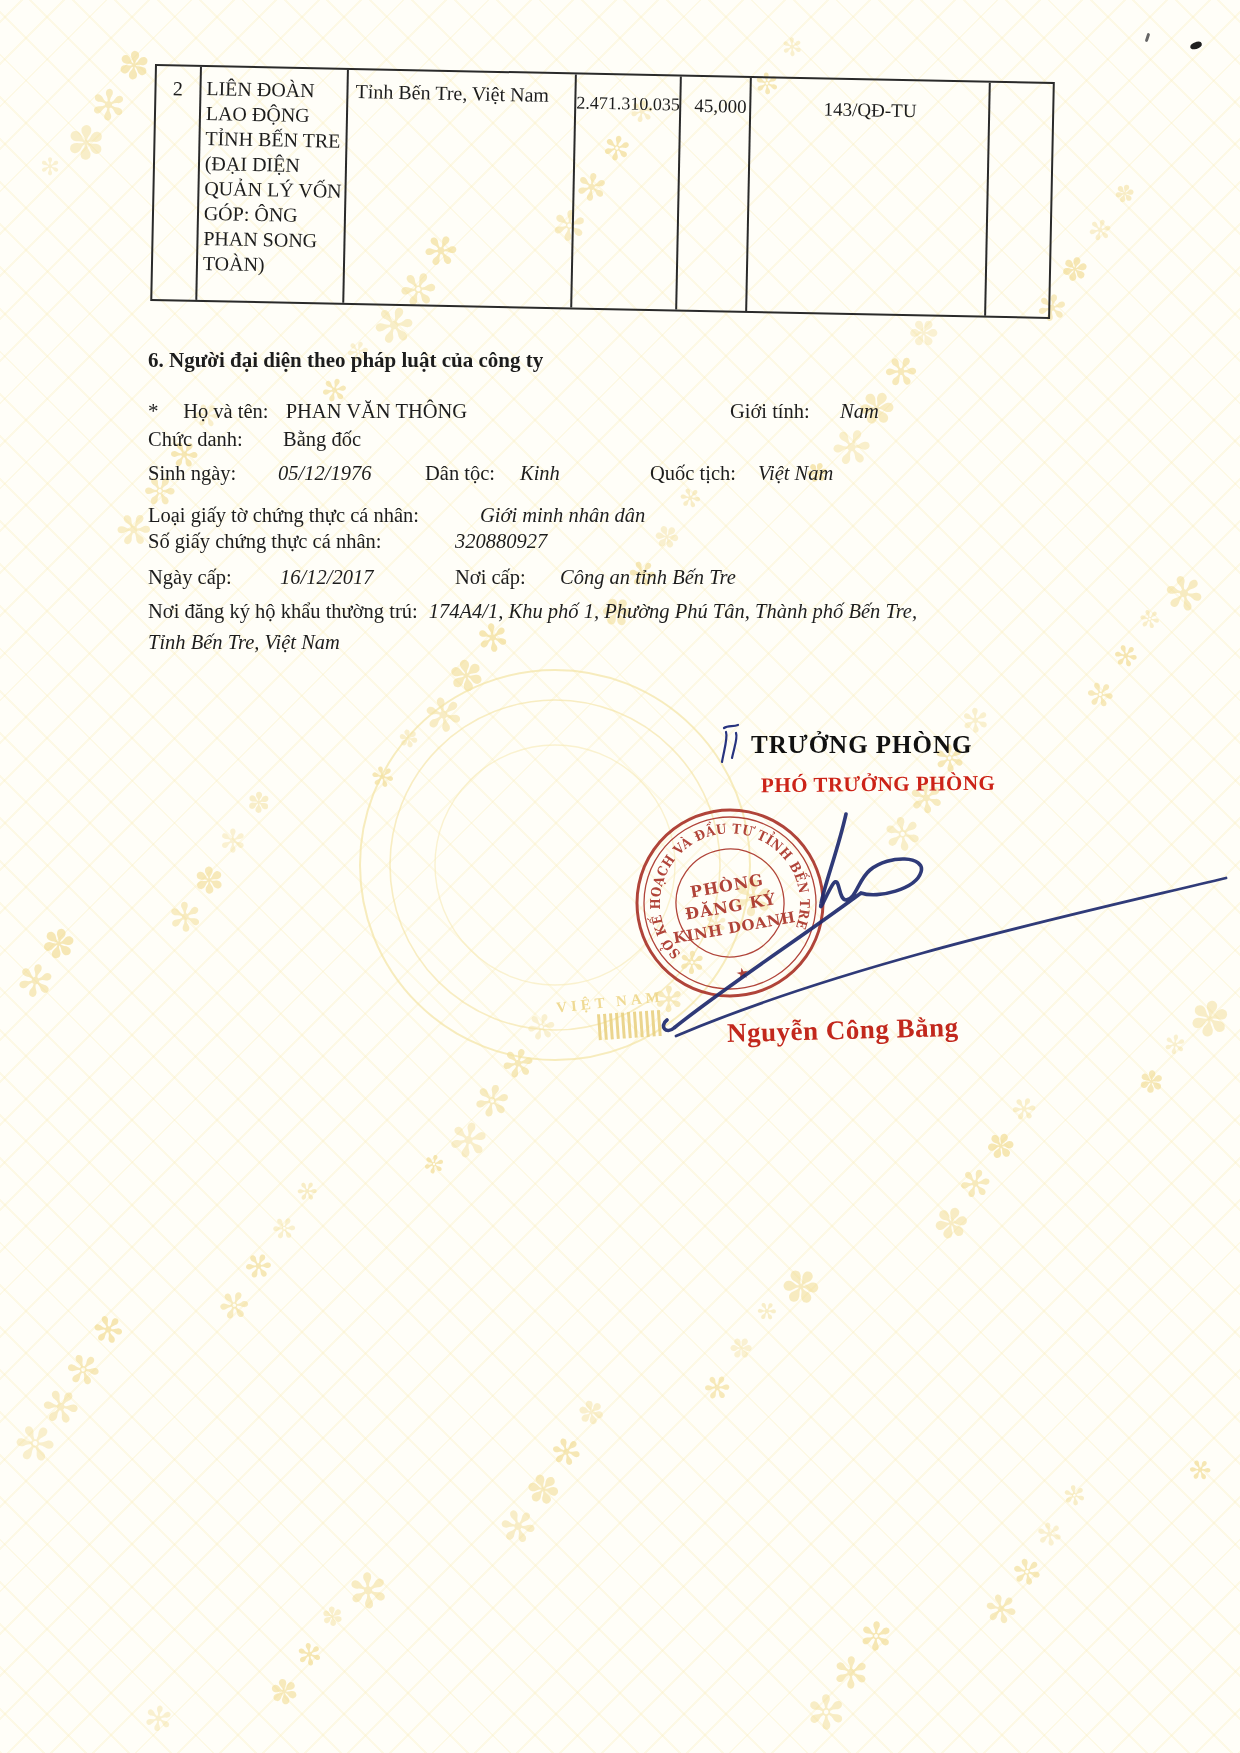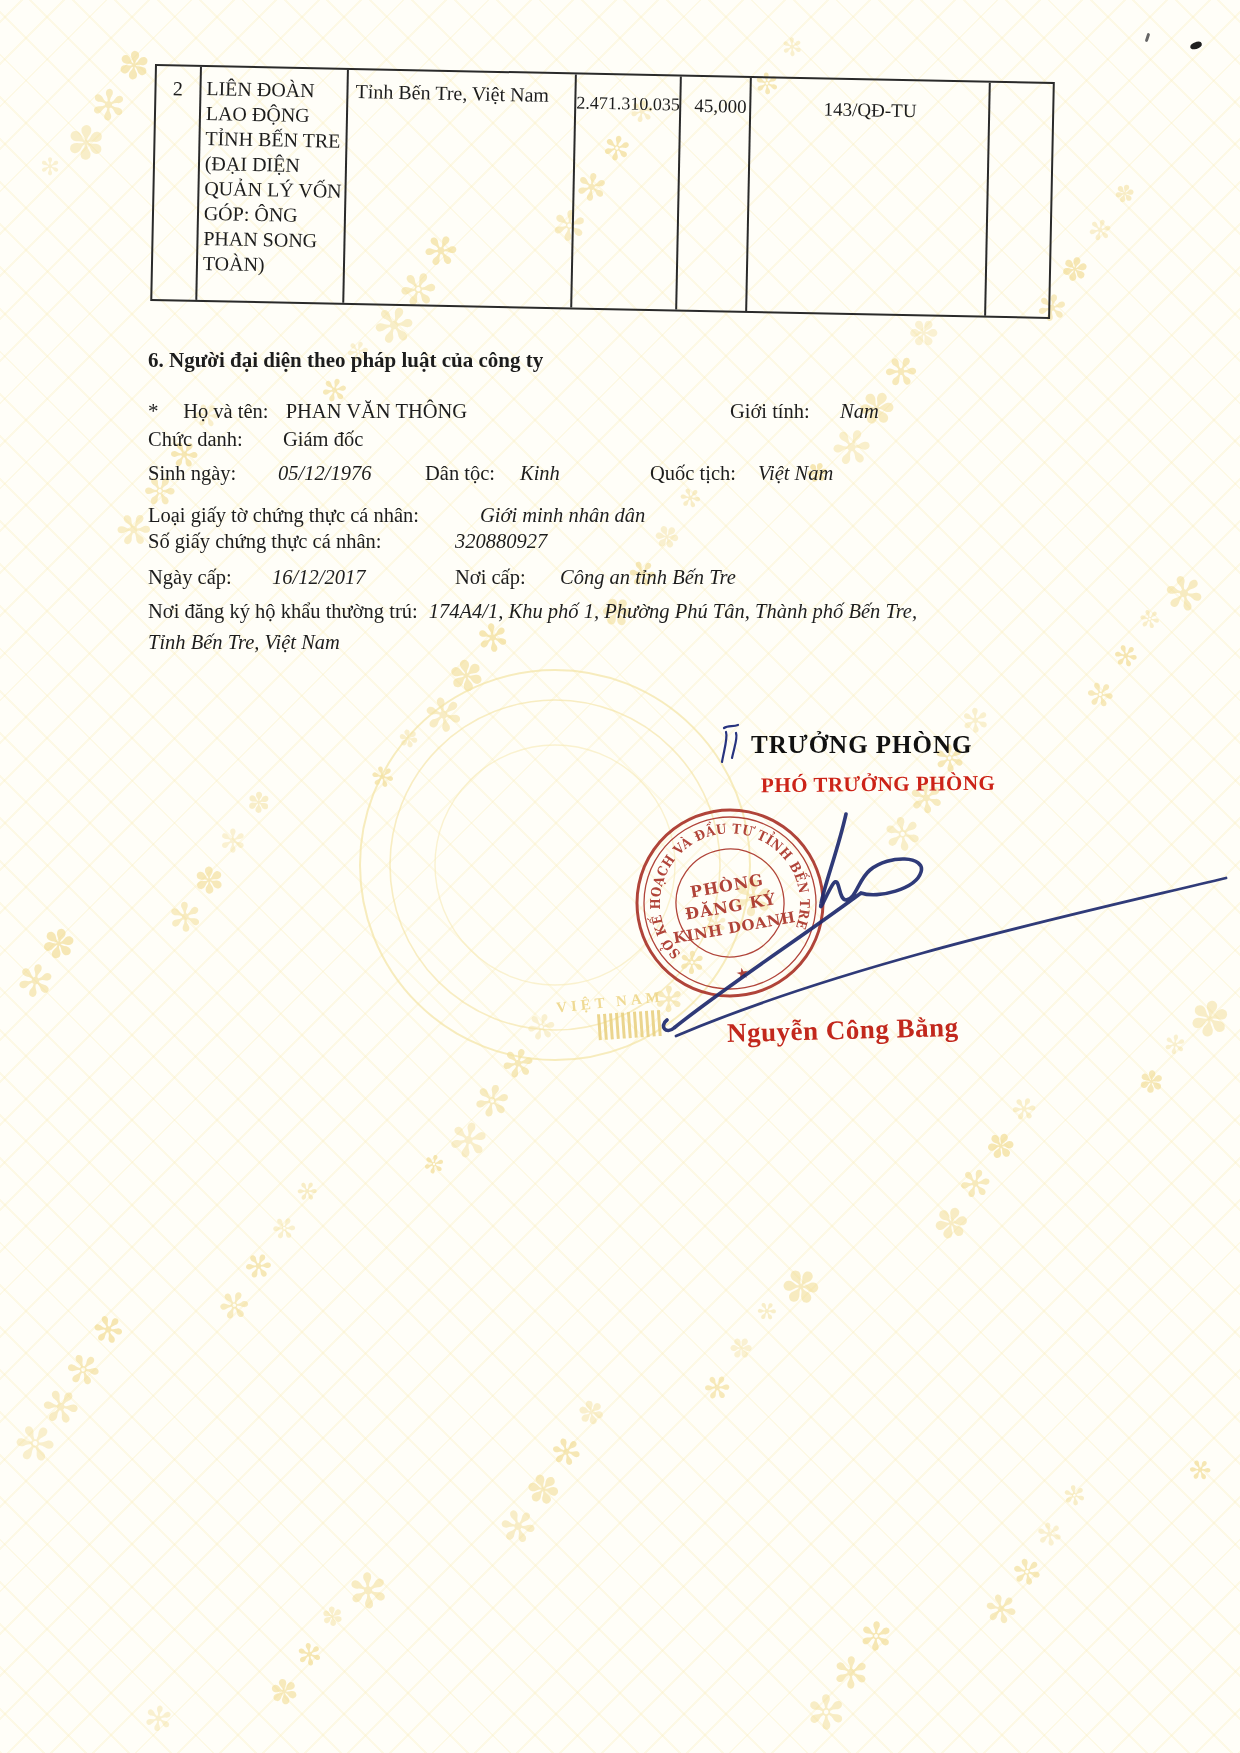--- a/index.html
+++ b/index.html
@@ -204,21 +204,21 @@
   <div class="tline" style="top:396px">
     <span class="star">*</span>
     <span class="lbl">Họ và tên:</span>
     <span class="val" style="margin-left:12px">PHAN VĂN THÔNG</span>
     <span class="lbl abs" style="left:582px">Giới tính:</span>
     <span class="val ital abs" style="left:692px">Nam</span>
   </div>
 
   <div class="tline" style="top:424px">
     <span class="lbl">Chức danh:</span>
-    <span class="val abs" style="left:135px">Giám đốc</span>
+    <span class="val abs" style="left:135px">Bằng đốc</span>
   </div>
 
   <div class="tline" style="top:458px">
     <span class="lbl">Sinh ngày:</span>
     <span class="val ital abs" style="left:130px">05/12/1976</span>
     <span class="lbl abs" style="left:277px">Dân tộc:</span>
     <span class="val ital abs" style="left:372px">Kinh</span>
     <span class="lbl abs" style="left:502px">Quốc tịch:</span>
     <span class="val ital abs" style="left:610px">Việt Nam</span>
   </div>
@@ -228,21 +228,21 @@
     <span class="val ital abs" style="left:332px">Giới minh nhân dân</span>
   </div>
 
   <div class="tline" style="top:526px">
     <span class="lbl">Số giấy chứng thực cá nhân:</span>
     <span class="val ital abs" style="left:307px">320880927</span>
   </div>
 
   <div class="tline" style="top:562px">
     <span class="lbl">Ngày cấp:</span>
-    <span class="val ital abs" style="left:124px">16/12/2017</span>
+    <span class="val ital abs" style="left:132px">16/12/2017</span>
     <span class="lbl abs" style="left:307px">Nơi cấp:</span>
     <span class="val ital abs" style="left:412px">Công an tỉnh Bến Tre</span>
   </div>
 
   <div class="tline" style="top:596px;width:795px">
     <span class="lbl">Nơi đăng ký hộ khẩu thường trú:</span>
     <span class="val ital" style="margin-left:6px">174A4/1, Khu phố 1, Phường Phú Tân, Thành phố Bến Tre, Tỉnh Bến Tre, Việt Nam</span>
   </div>
 
 

